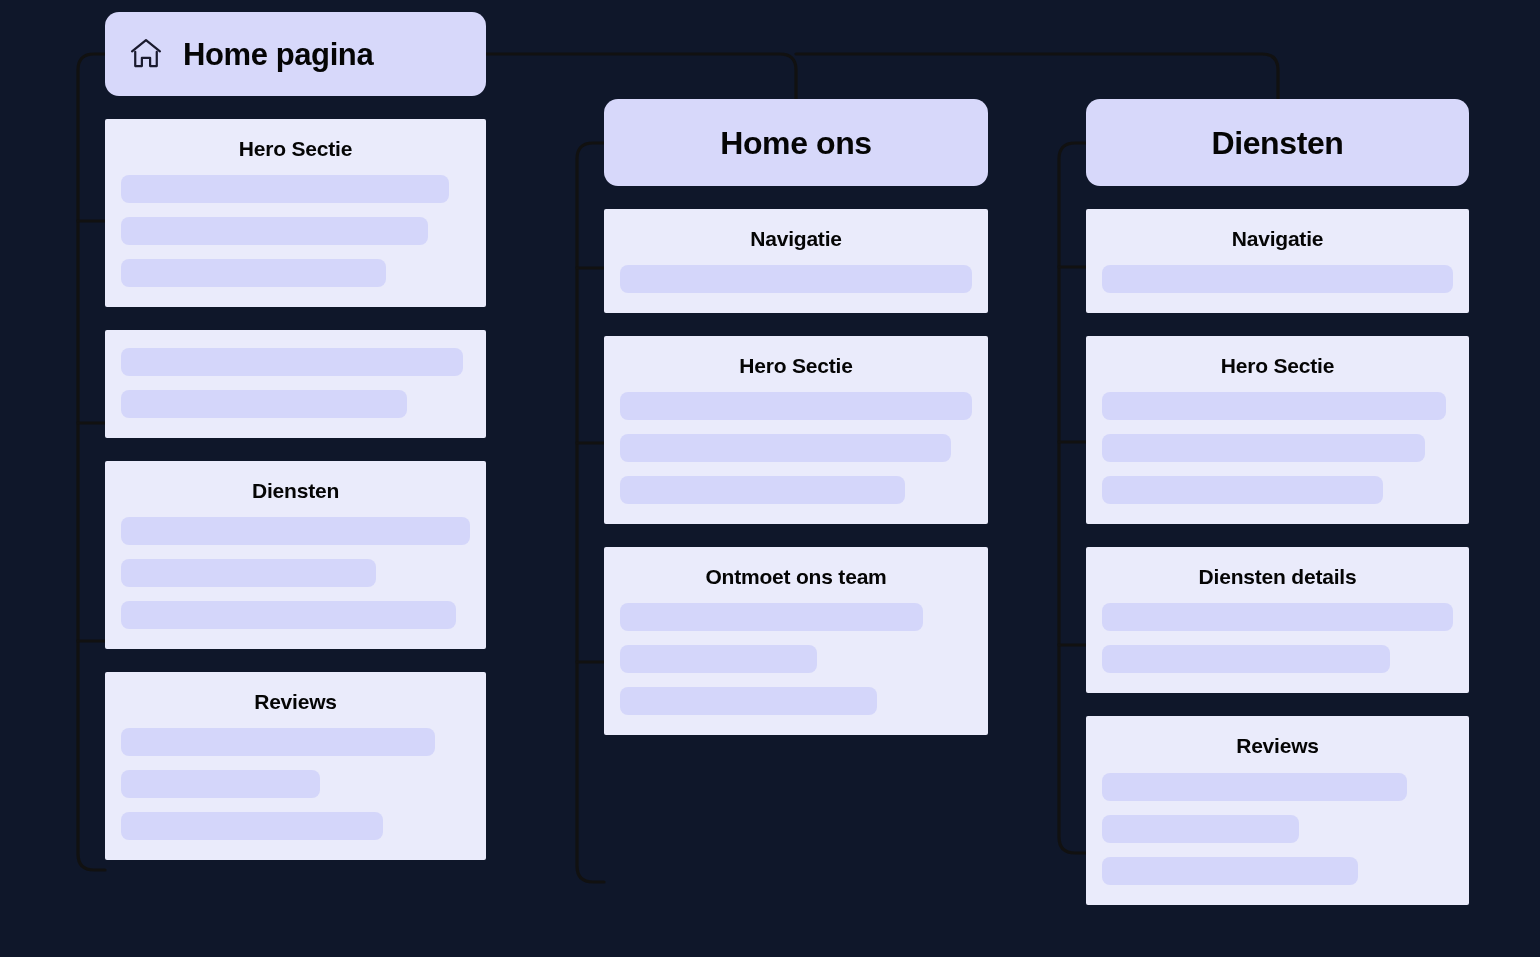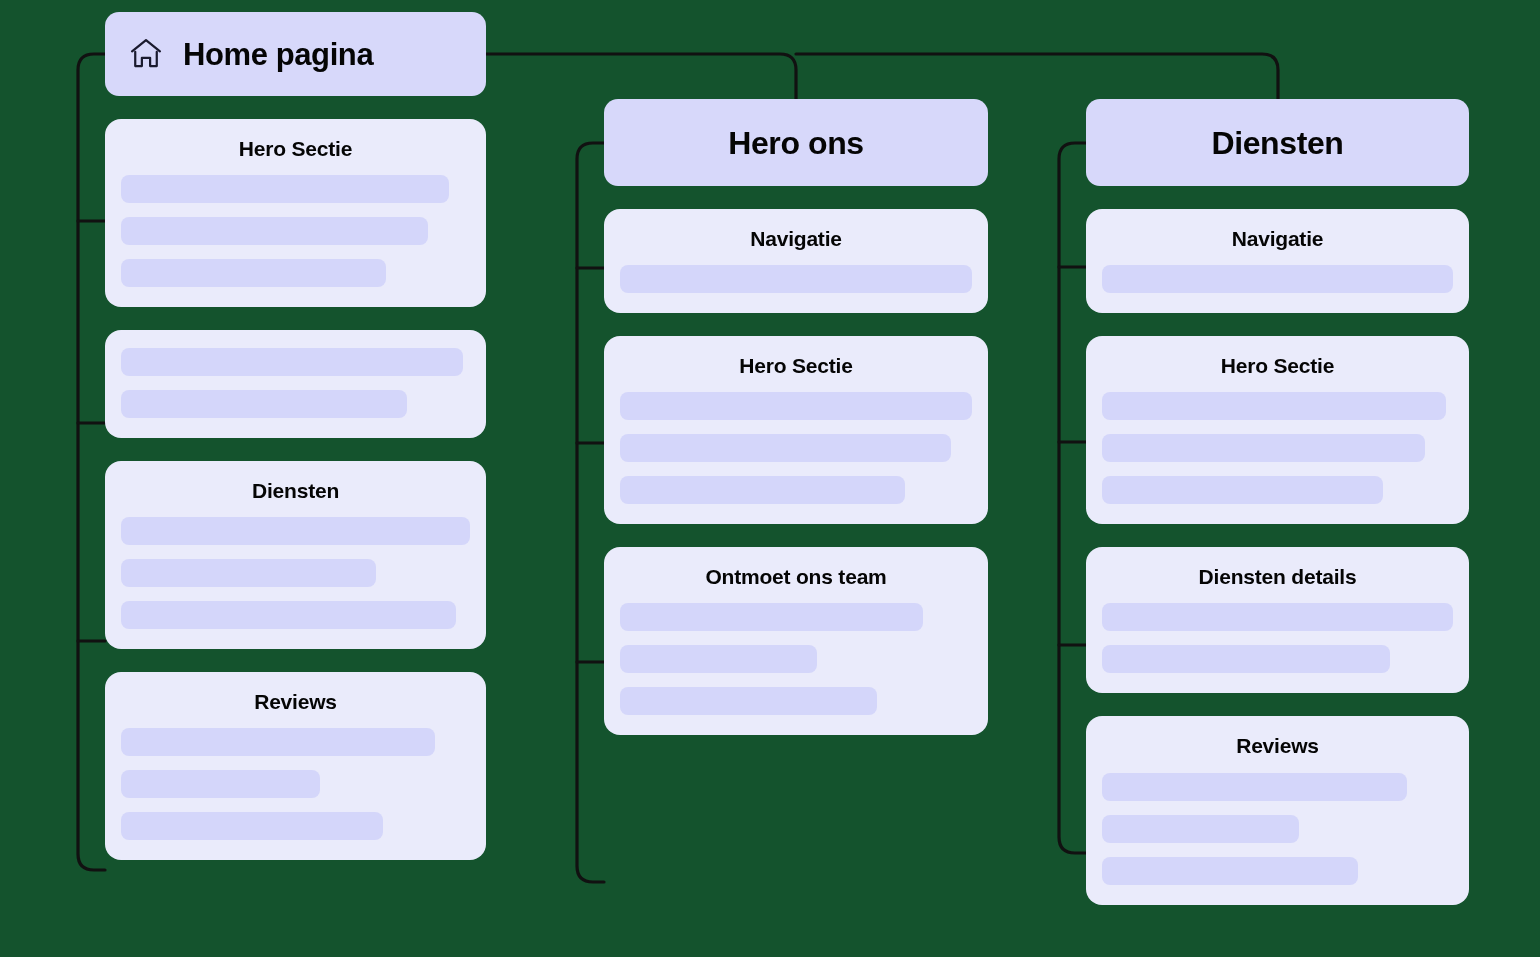--- a/index.html
+++ b/index.html
@@ -13,21 +13,21 @@
     overflow: hidden;
     font-family: "Liberation Sans", sans-serif;
     -webkit-font-smoothing: antialiased;
   }
 
   #canvas {
     position: relative;
     width: 1540px;
     height: 957px;
     overflow: hidden;
-    background: #14532d;
+    background: #0f172a;
   }
 
   
   #connectors {
     position: absolute;
     left: 0;
     top: 0;
     width: 1540px;
     height: 957px;
     pointer-events: none;
@@ -85,21 +85,21 @@
     width: 38px;
     height: 38px;
     display: block;
     flex: 0 0 auto;
   }
   .home-icon svg { display: block; }
 
   
   .section-card {
     background: #EAEBFB;
-    border-radius: 16px;
+    border-radius: 2px;
     box-sizing: border-box;
     padding: 18px 16px 20px 16px;
     margin-top: 23px;
   }
   .section-title {
     font-size: 21px;
     font-weight: 700;
     color: #050505;
     text-align: center;
     letter-spacing: -0.2px;
@@ -187,21 +187,21 @@
         <div class="bar" style="width:57%"></div>
         <div class="bar" style="width:75%"></div>
       </div>
     </div>
 
   </div>
 
   <div class="column" id="col-over">
 
     <div class="page-card">
-      <span class="page-title">Hero ons</span>
+      <span class="page-title">Home ons</span>
     </div>
 
     <div class="section-card">
       <div class="section-title">Navigatie</div>
       <div class="bars">
         <div class="bar" style="width:100%"></div>
       </div>
     </div>
 
     <div class="section-card">

